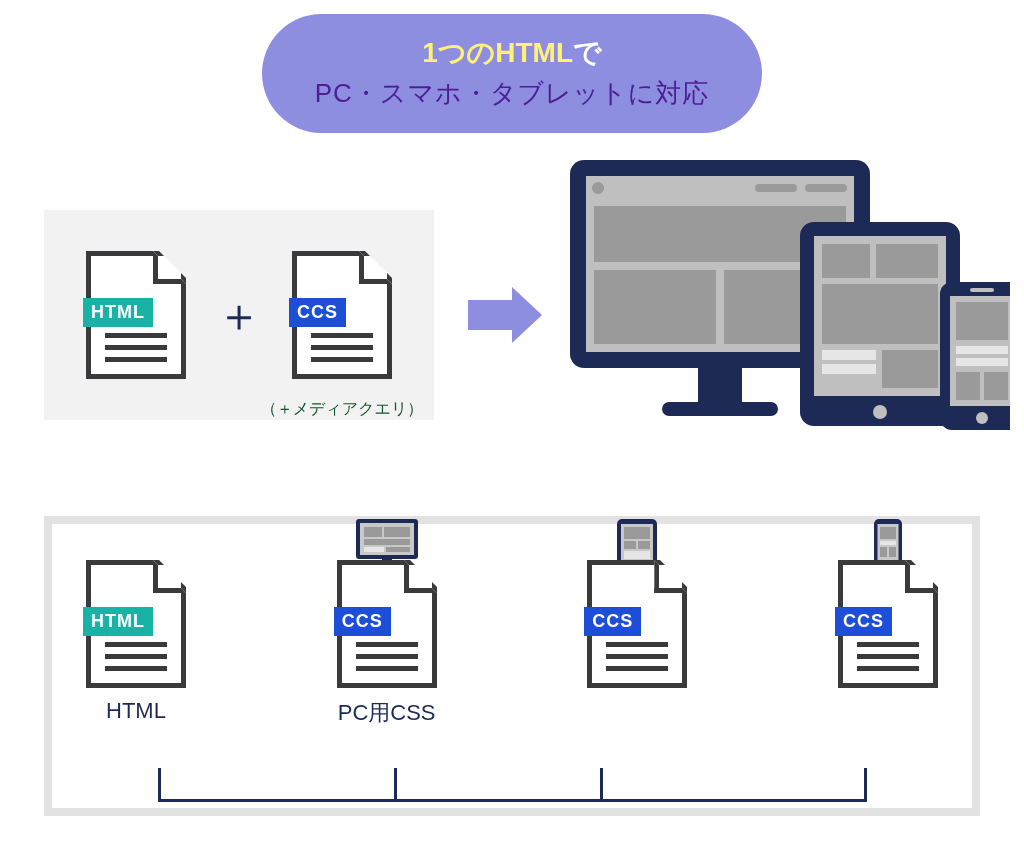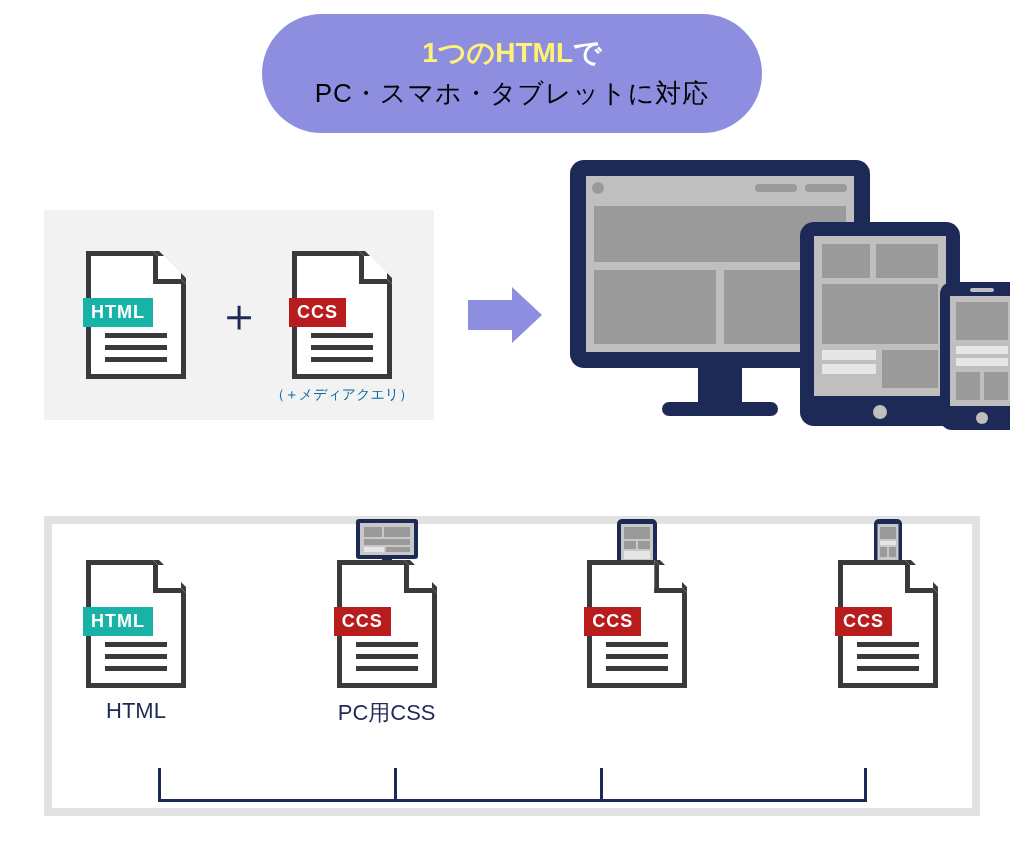--- a/index.html
+++ b/index.html
@@ -27,21 +27,21 @@
     line-height: 1.35;
   }
   .title-line1 {
     font-size: 28px;
     font-weight: 600;
   }
   .title-em   { color: #FFF176; text-align: center; }
   .title-rest { color: #FFFFFF; }
   .title-line2 {
     font-size: 26px;
-    color: #000000;
+    color: #4c1d95;
     font-weight: 500;
     letter-spacing: 1px;
     margin-top: 4px;
   }
 
   
   .middle {
     position: absolute;
     top: 190px;
     left: 44px;
@@ -101,21 +101,21 @@
     position: absolute;
     left: -8px;
     top: 42px;
     padding: 4px 8px;
     font-size: 18px;
     font-weight: 700;
     color: #ffffff;
     letter-spacing: 1px;
   }
   .badge-html { background: #18B2A6; }
-  .badge-ccs  { background: #b91c1c; }
+  .badge-ccs  { background: #1d4ed8; }
 
   .doc-lines {
     position: absolute;
     left: 14px; right: 14px; bottom: 12px;
     display: flex; flex-direction: column; gap: 7px;
   }
   .doc-lines span {
     height: 5px;
     background: #3A3A3C;
   }
@@ -126,23 +126,23 @@
     color: #1E2A56;
     line-height: 1;
   }
 
   .mq-note {
     position: absolute;
     top: 100%;
     left: 50%;
     transform: translateX(-50%);
     white-space: nowrap;
-    color: #0369a1;
-    font-size: 14px;
-    margin-top: 7px;
+    color: #14532d;
+    font-size: 16px;
+    margin-top: 20px;
   }
 
   
   .arrow {
     margin: 0 28px 0 34px;
     display:flex;align-items:center;
   }
   .arrow-shaft {
     width: 44px; height: 30px;
     background: #8D8EE0;

